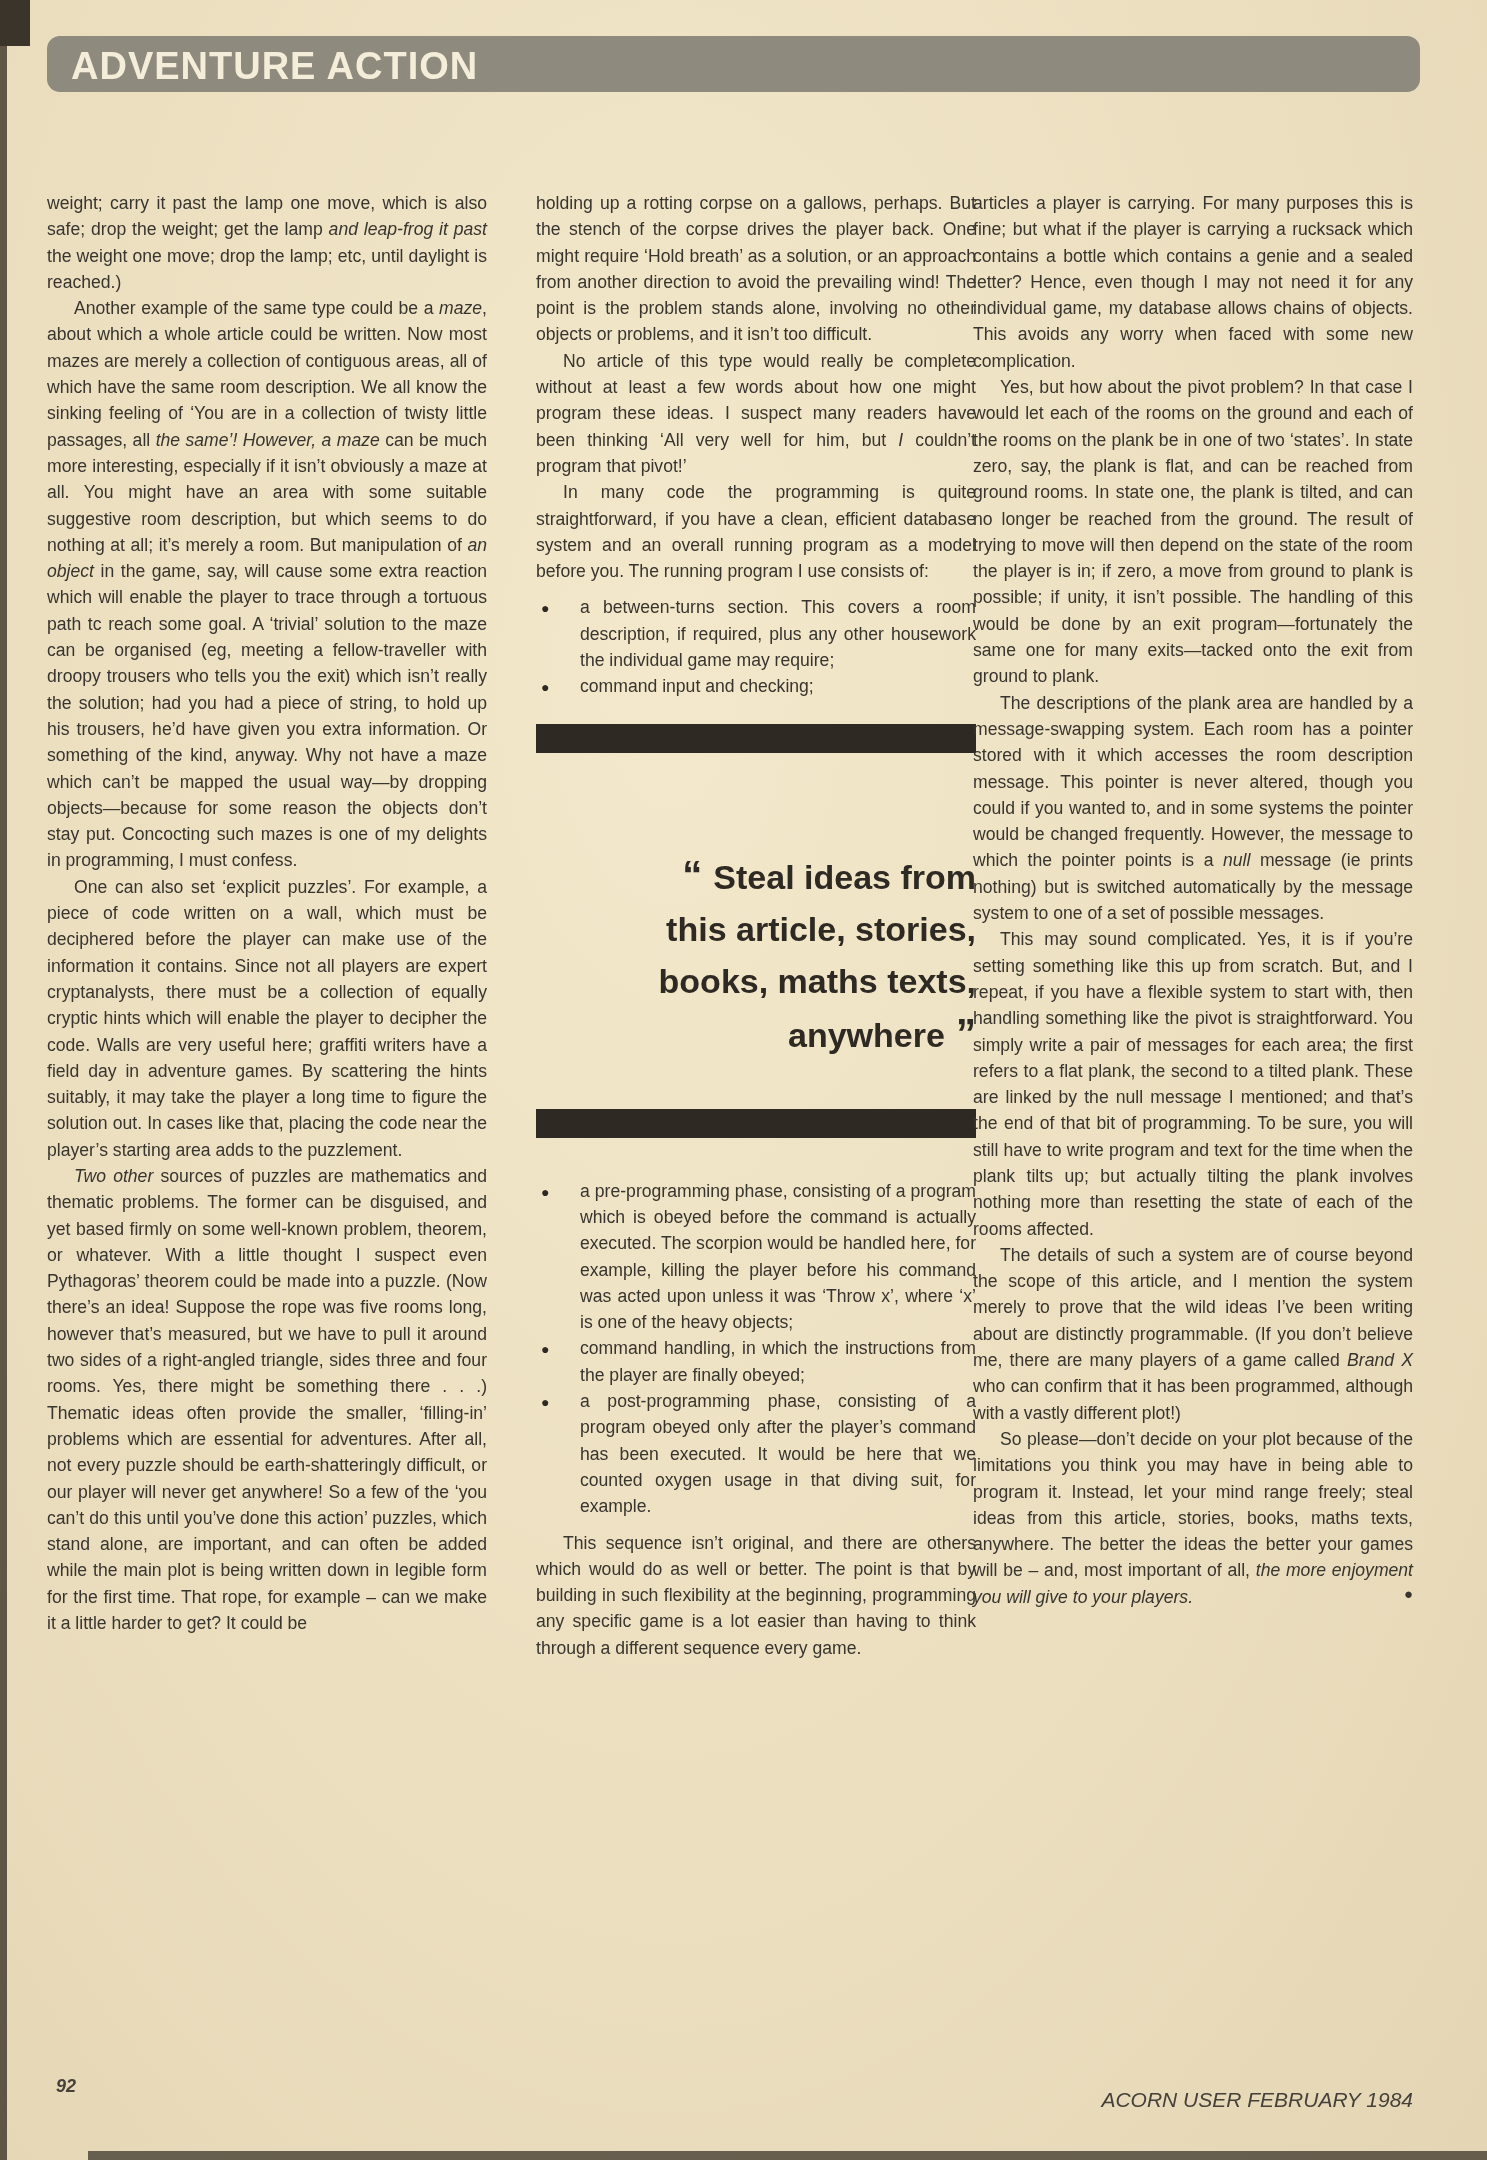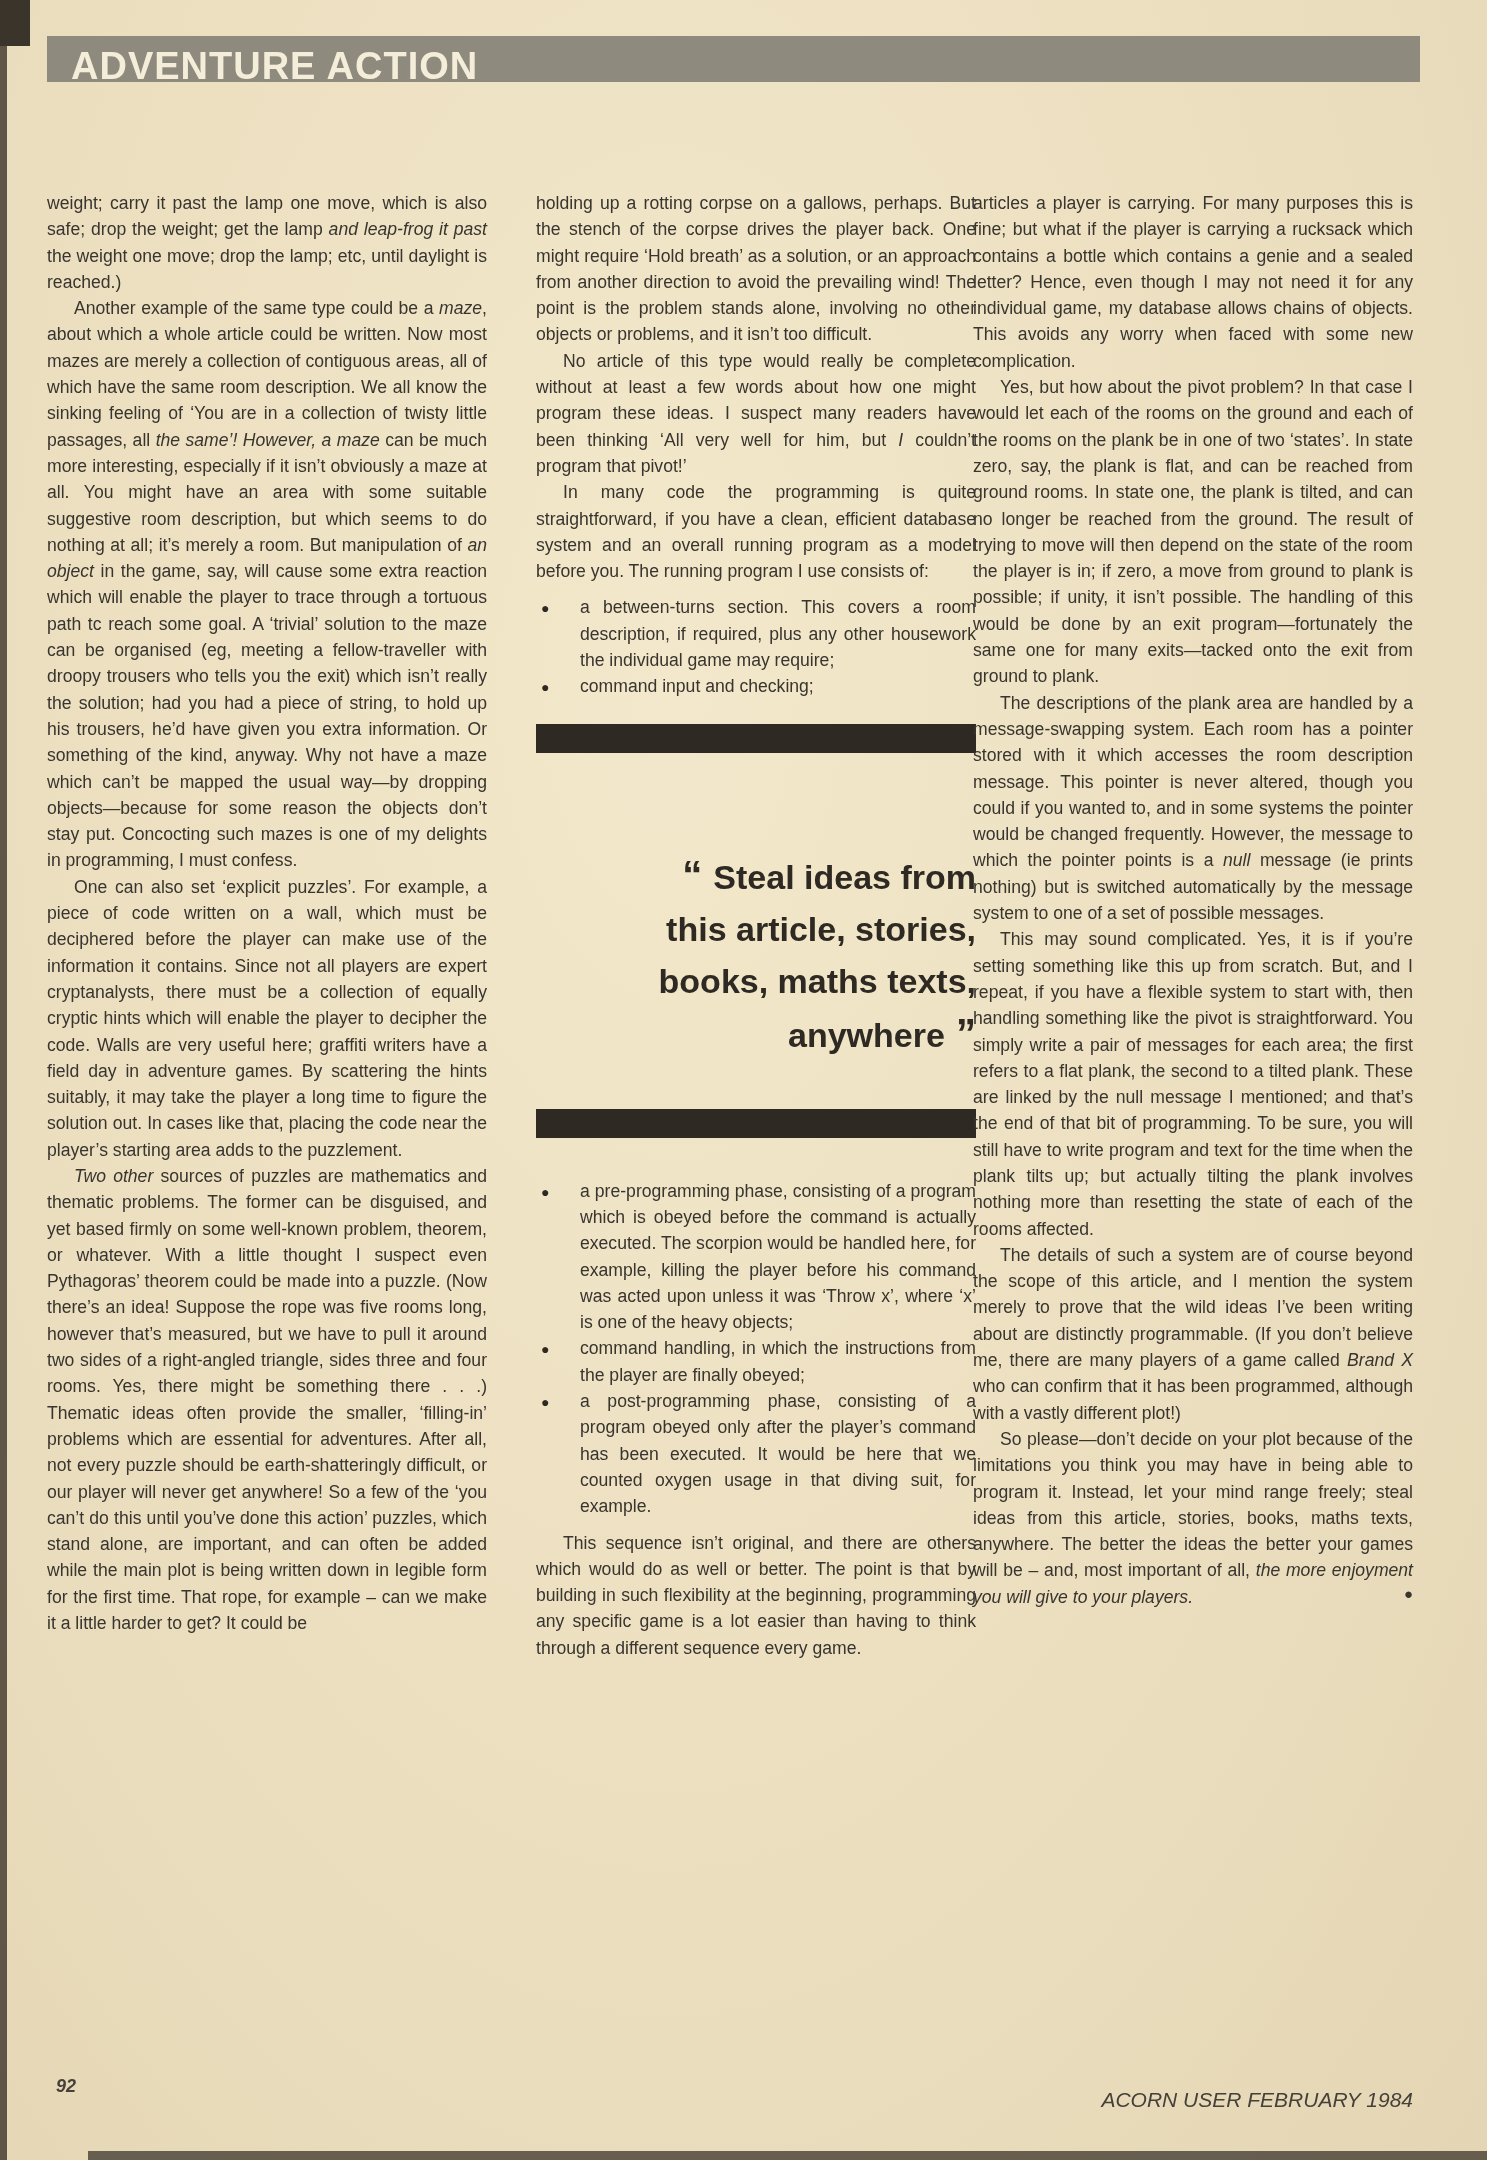--- a/index.html
+++ b/index.html
@@ -4,21 +4,21 @@
 <style>
   html,body{margin:0;padding:0;background:#555;}
   .page{position:relative;width:1487px;height:2160px;overflow:hidden;
         background:radial-gradient(ellipse at 45% 32%, var(--paper-light,#f3e8cb) 0%, var(--paper,#ecdfc0) 55%, var(--paper-dark,#e4d6b4) 100%);
         font-family:"Liberation Sans", sans-serif;}
   
   .edge-left{position:absolute;left:0;top:0;width:7px;height:2160px;background:#463e33;opacity:.85;}
   .corner-blot{position:absolute;left:0;top:0;width:30px;height:46px;background:#3b342b;}
   .edge-bottom{position:absolute;left:88px;top:2151px;width:1399px;height:9px;background:#463e33;opacity:.8;}
   
-  .header-bar{position:absolute;left:47px;top:36px;width:1373px;height:46px;background:var(--bar-gray,#8f8a7e);}
+  .header-bar{position:absolute;left:47px;top:36px;width:1373px;height:56px;background:var(--bar-gray,#8f8a7e);border-radius:13px;}
   .header-title{position:absolute;left:24px;top:9px;color:#f4edd9;font-size:38px;font-weight:700;letter-spacing:1px;}
   
   .col{position:absolute;top:190px;width:440px;font-size:17.6px;line-height:26.3px;
        color:var(--ink,#38342e);text-align:justify;}
   #col1{left:47px;} #col2{left:536px;} #col3{left:973px;}
   .para{margin:0;}
   .para.ind{text-indent:27px;}
   .it{font-style:italic;}
   .bullet{position:relative;padding-left:44px;}
   .bullet .dot{position:absolute;left:5px;top:1px;font-size:14px;color:var(--ink-dark,#2e2a23);}

